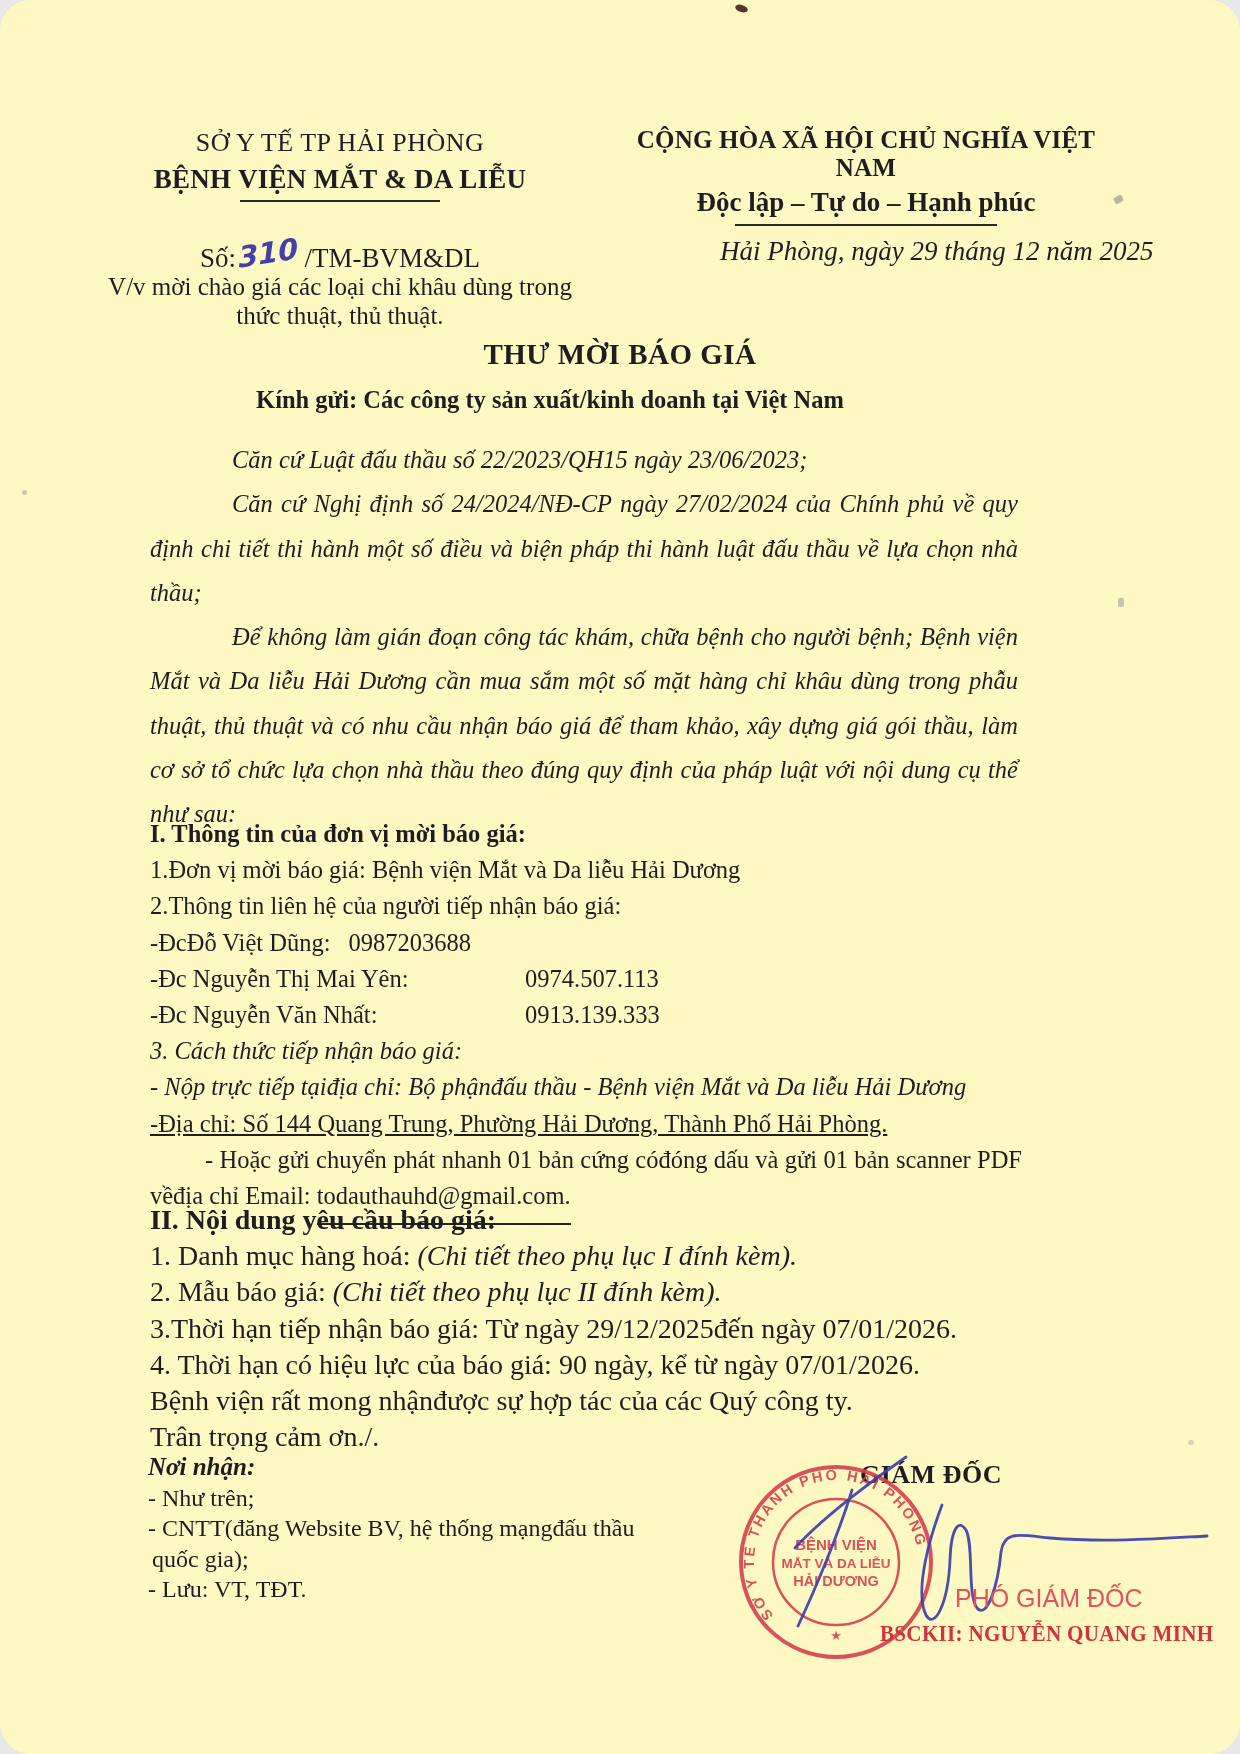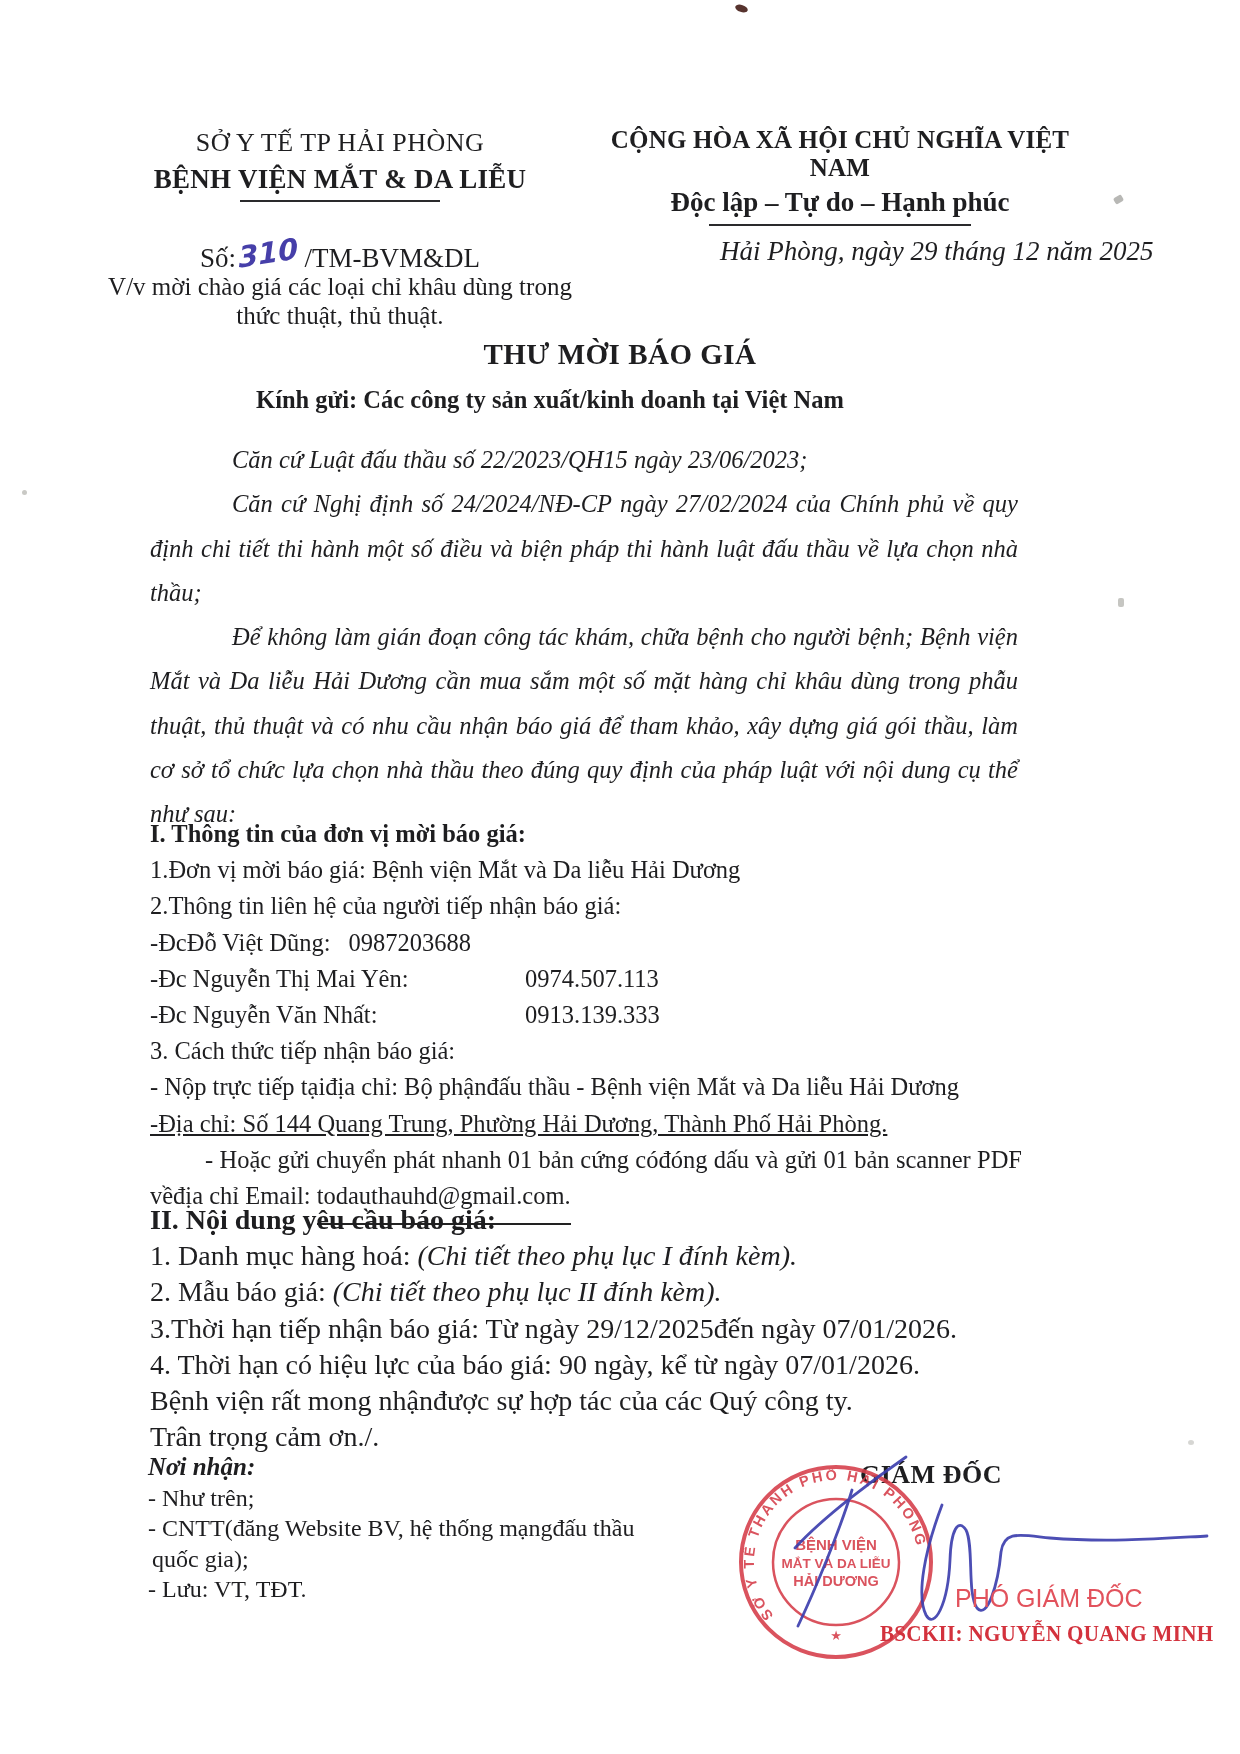--- a/index.html
+++ b/index.html
@@ -1,27 +1,28 @@
 <!DOCTYPE html>
 <html><head>
 <meta charset="utf-8">
 <style>
   html,body{margin:0;padding:0;background:#e8e8e8;}
   #page{
     position:relative;width:1240px;height:1754px;margin:0 auto;
-    background:#ffffff;overflow:hidden;
+    background:#fef9c3;overflow:hidden;
     font-family:"Liberation Serif","DejaVu Serif",serif;
     color:#1e1e20;
+    border-radius:31px;
   }
   
   .hdr-left{position:absolute;left:90px;top:128px;width:500px;text-align:center;}
   .hdr-left .l1{font-size:26px;letter-spacing:.5px;}
   .hdr-left .l2{font-size:27px;font-weight:bold;margin-top:6px;letter-spacing:.3px;}
   .hdr-left .rule{margin:5px auto 0;width:200px;height:0;border-bottom:2.5px solid #2a2a2c;}
-  .hdr-right{position:absolute;left:590px;top:126px;width:500px;text-align:center;}
+  .hdr-right{position:absolute;left:616px;top:126px;width:500px;text-align:center;}
   .hdr-right .l1{font-size:25px;font-weight:bold;letter-spacing:.2px;}
   .hdr-right .l2{font-size:27px;font-weight:bold;margin-top:5px;}
   .hdr-right .rule{margin:6px auto 0;width:262px;height:0;border-bottom:2.5px solid #2a2a2c;}
   .doc-no{position:absolute;left:90px;top:240px;width:500px;text-align:center;font-size:27px;}
   .doc-no .hand{
     display:inline-block;color:#463fa9;font-family:"DejaVu Sans",sans-serif;
     font-style:italic;font-weight:bold;font-size:29px;
     transform:rotate(-9deg) skewX(-6deg);margin:0 6px 0 2px;position:relative;top:-4px;
   }
   .subject{position:absolute;left:85px;top:272px;width:510px;text-align:center;font-size:25px;line-height:29px;}
@@ -36,21 +37,21 @@
     font-style:italic;font-size:24.5px;line-height:44.3px;text-align:justify;}
   .preamble p{margin:0;text-indent:82px;}
   .sec1{position:absolute;left:150px;top:816px;width:872px;font-size:24.5px;line-height:36.2px;}
   .sec2{position:absolute;left:150px;top:1202px;width:872px;font-size:28px;line-height:36.2px;}
   .b{font-weight:bold;}
   .it{font-style:italic;}
   .ind80{margin-left:80px;}
   .ind55{margin-left:55px;}
   .ind45{margin-left:45px;}
   .ind35{margin-left:35px;}
-  .ind22{margin-left:22px;}
+  .ind22{margin-left:22px;font-style:italic;}
   .ind52{margin-left:52px;text-decoration:underline;}
   .row{margin:0;}
   .contact-name.wide{display:inline-block;width:375px;}
   .contact-phone{white-space:nowrap;}
   .gap12{display:inline-block;width:18px;}
   .hang{ text-indent:55px;text-align:justify;}
   .email{border-bottom:2px solid #222;padding-bottom:14px;}
   
   .recipients{position:absolute;left:148px;top:1452px;width:520px;font-size:24px;line-height:30.5px;}
   .recipients .head{font-weight:bold;font-style:italic;font-size:25px;}

